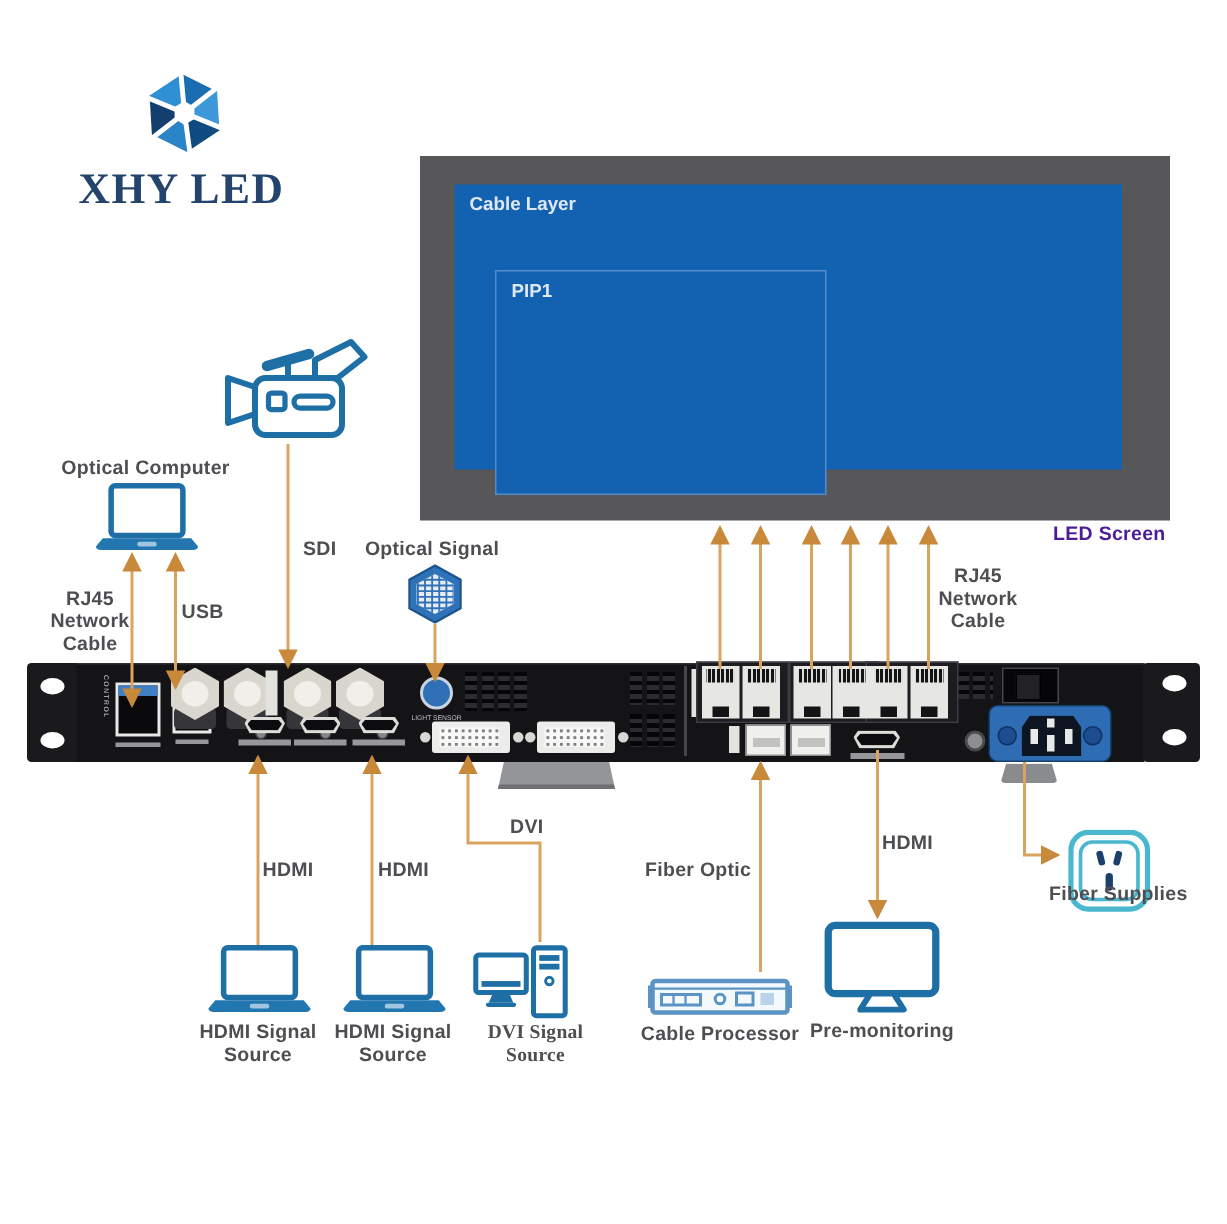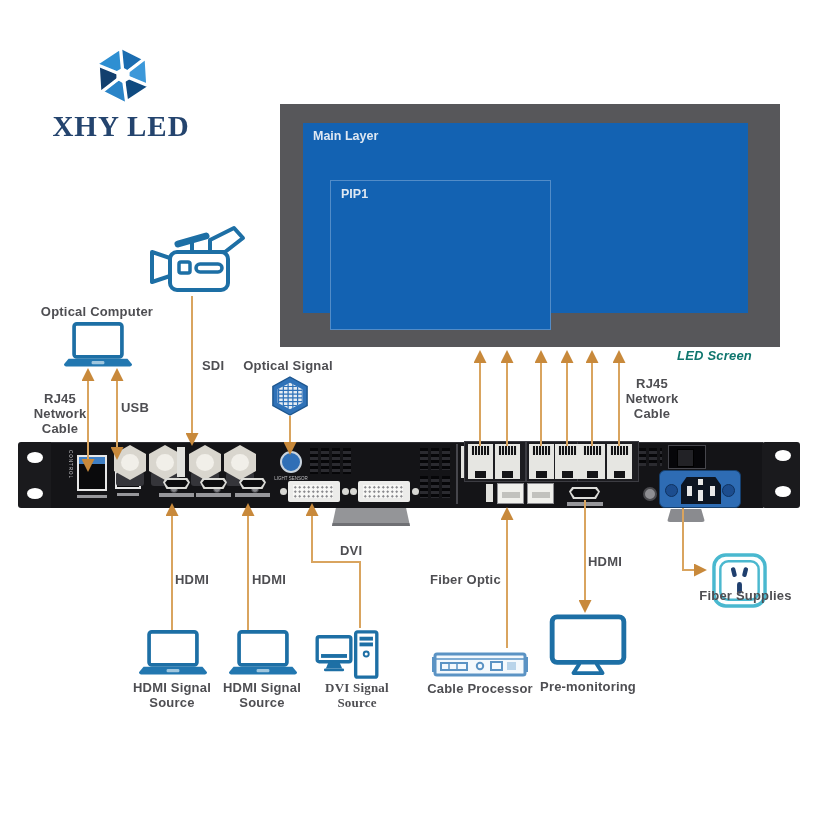--- a/index.html
+++ b/index.html
@@ -66,27 +66,27 @@
       <path d="M50 52 L44 8 L84 28 Z" fill="#123f6e" transform="rotate(240 50 52)"></path>
       <path d="M50 52 L44 8 L84 28 Z" fill="#2e8fd2" transform="rotate(300 50 52)"></path>
     </g>
     <polygon points="50,40 60,46 60,58 50,64 40,58 40,46" fill="#fff"></polygon>
   </svg>
   <div class="abs ctr" style="left:38px;top:110px;width:166px;font-family:'Liberation Serif',serif;font-weight:bold;
               font-size:29px;color:#24446e;letter-spacing:1px;">XHY LED</div>
 
   <div id="screen">
     <div class="layer" style="left:23px;top:19px;width:445px;height:190px;">
-      <span class="tag">Main Layer</span>
+      <span class="tag">Cable Layer</span>
     </div>
     <div class="layer pip" style="left:8px;top:76px;width:219px;height:148px;">
       <span class="tag">PIP1</span>
     </div>
   </div>
-  <div class="lbl" style="left:677px;top:348px;width:100px;text-align:left;color:#0f766e;font-style:italic;">LED Screen</div>
+  <div class="lbl" style="left:677px;top:348px;width:100px;text-align:right;color:#4c1d95;">LED Screen</div>
 
   <svg class="abs" style="left:61px;top:322px" width="74" height="46" viewBox="0 0 76 50">
     <rect x="12" y="2" width="52" height="36" rx="3" fill="#fff" stroke="#1d6fa5" stroke-width="4"></rect>
     <path d="M6 40 L70 40 L75 46 Q75 48.5 71 48.5 L5 48.5 Q1 48.5 1 46 Z" fill="#2277b0"></path>
     <rect x="31" y="42.5" width="14" height="3.5" rx="1.5" fill="#9fc6de"></rect>
   </svg>
 
   <svg class="abs" style="left:148px;top:224px" width="110" height="72" viewBox="0 0 110 72">
     <g fill="#fff" stroke="#1d6fa5" stroke-width="4" stroke-linejoin="round">
       <path d="M4 28 L22 34 L22 52 L4 58 Z"></path>

